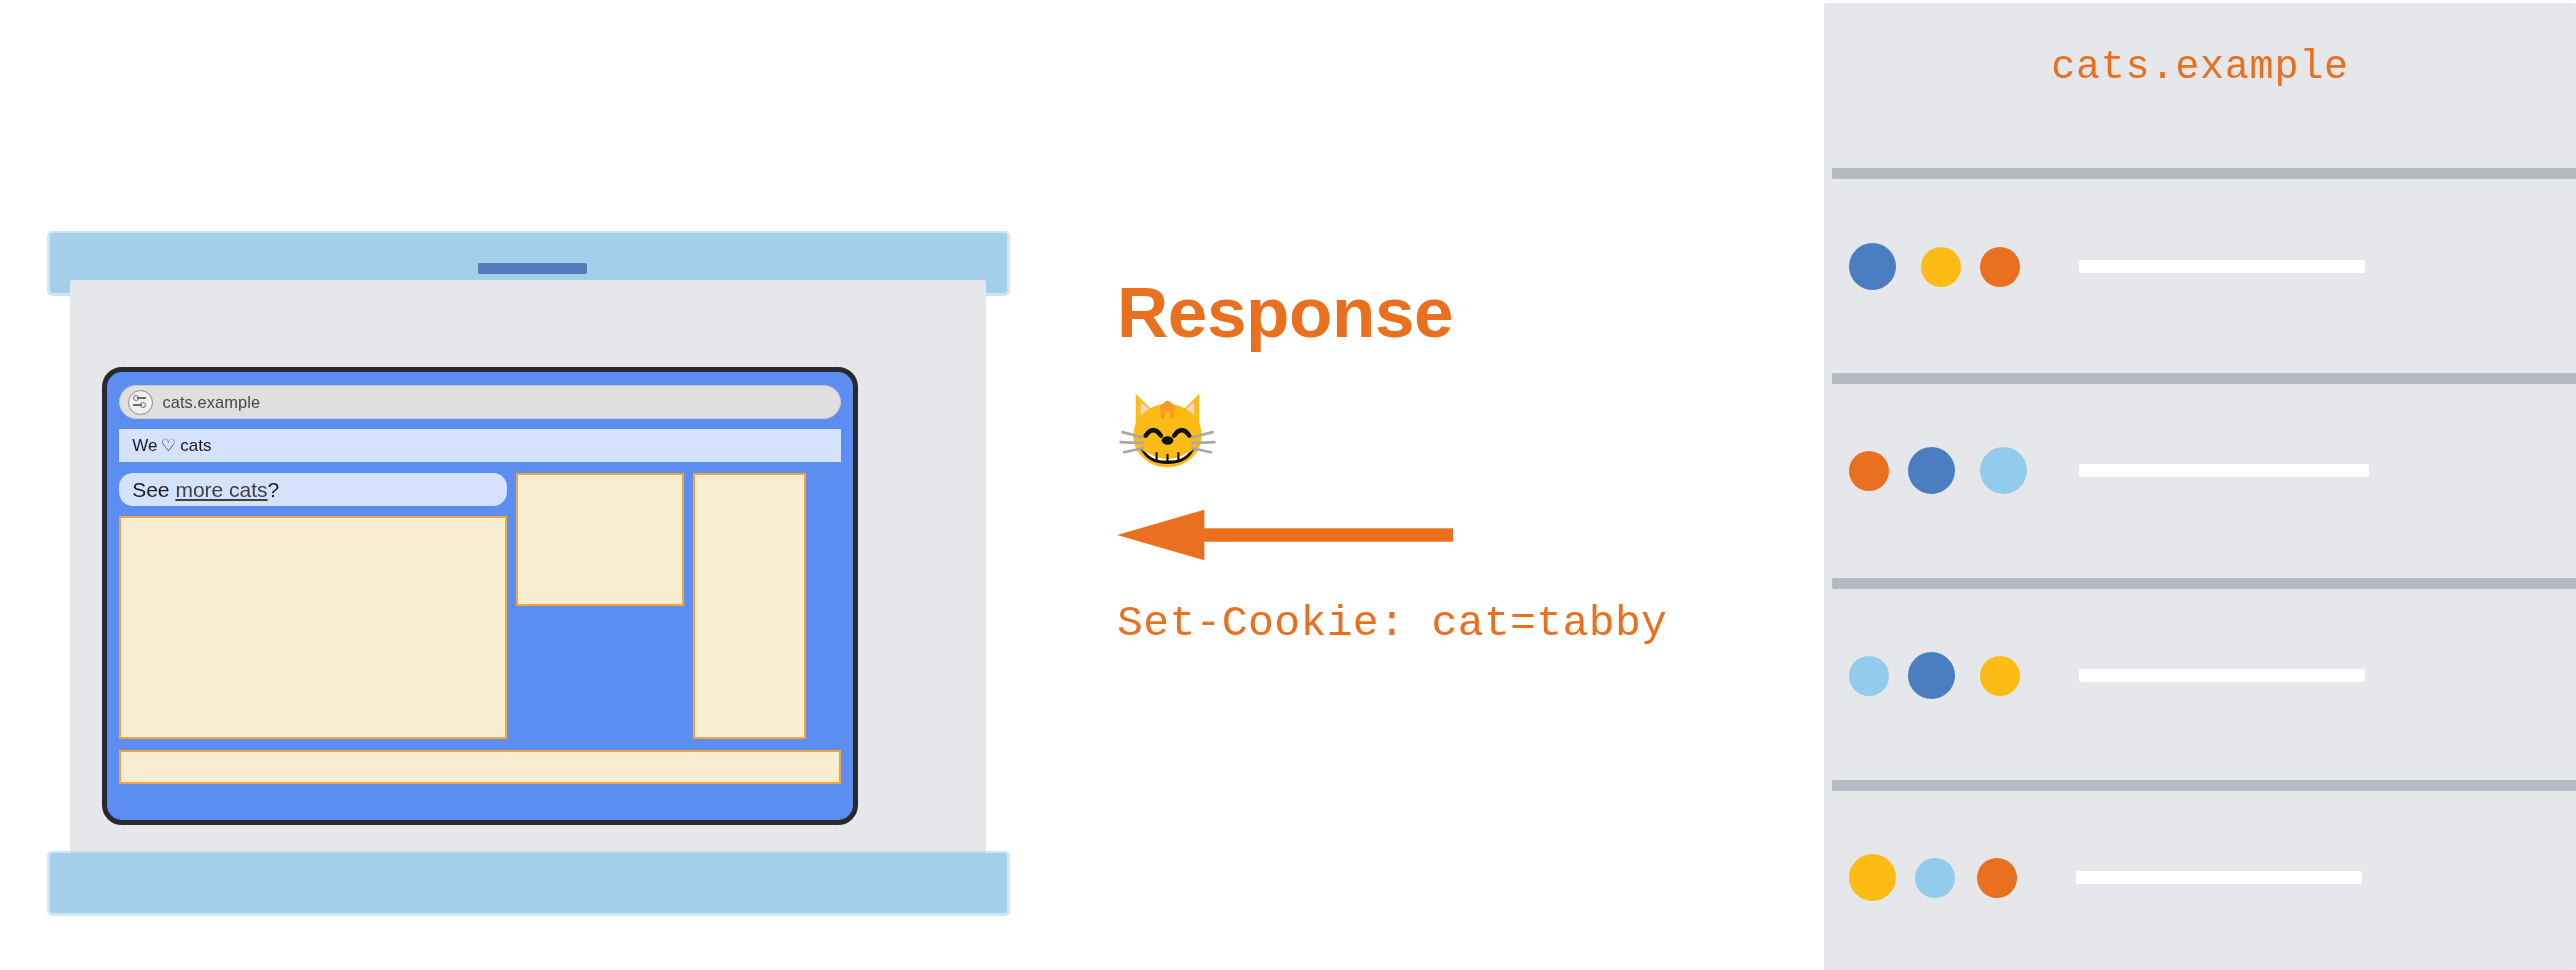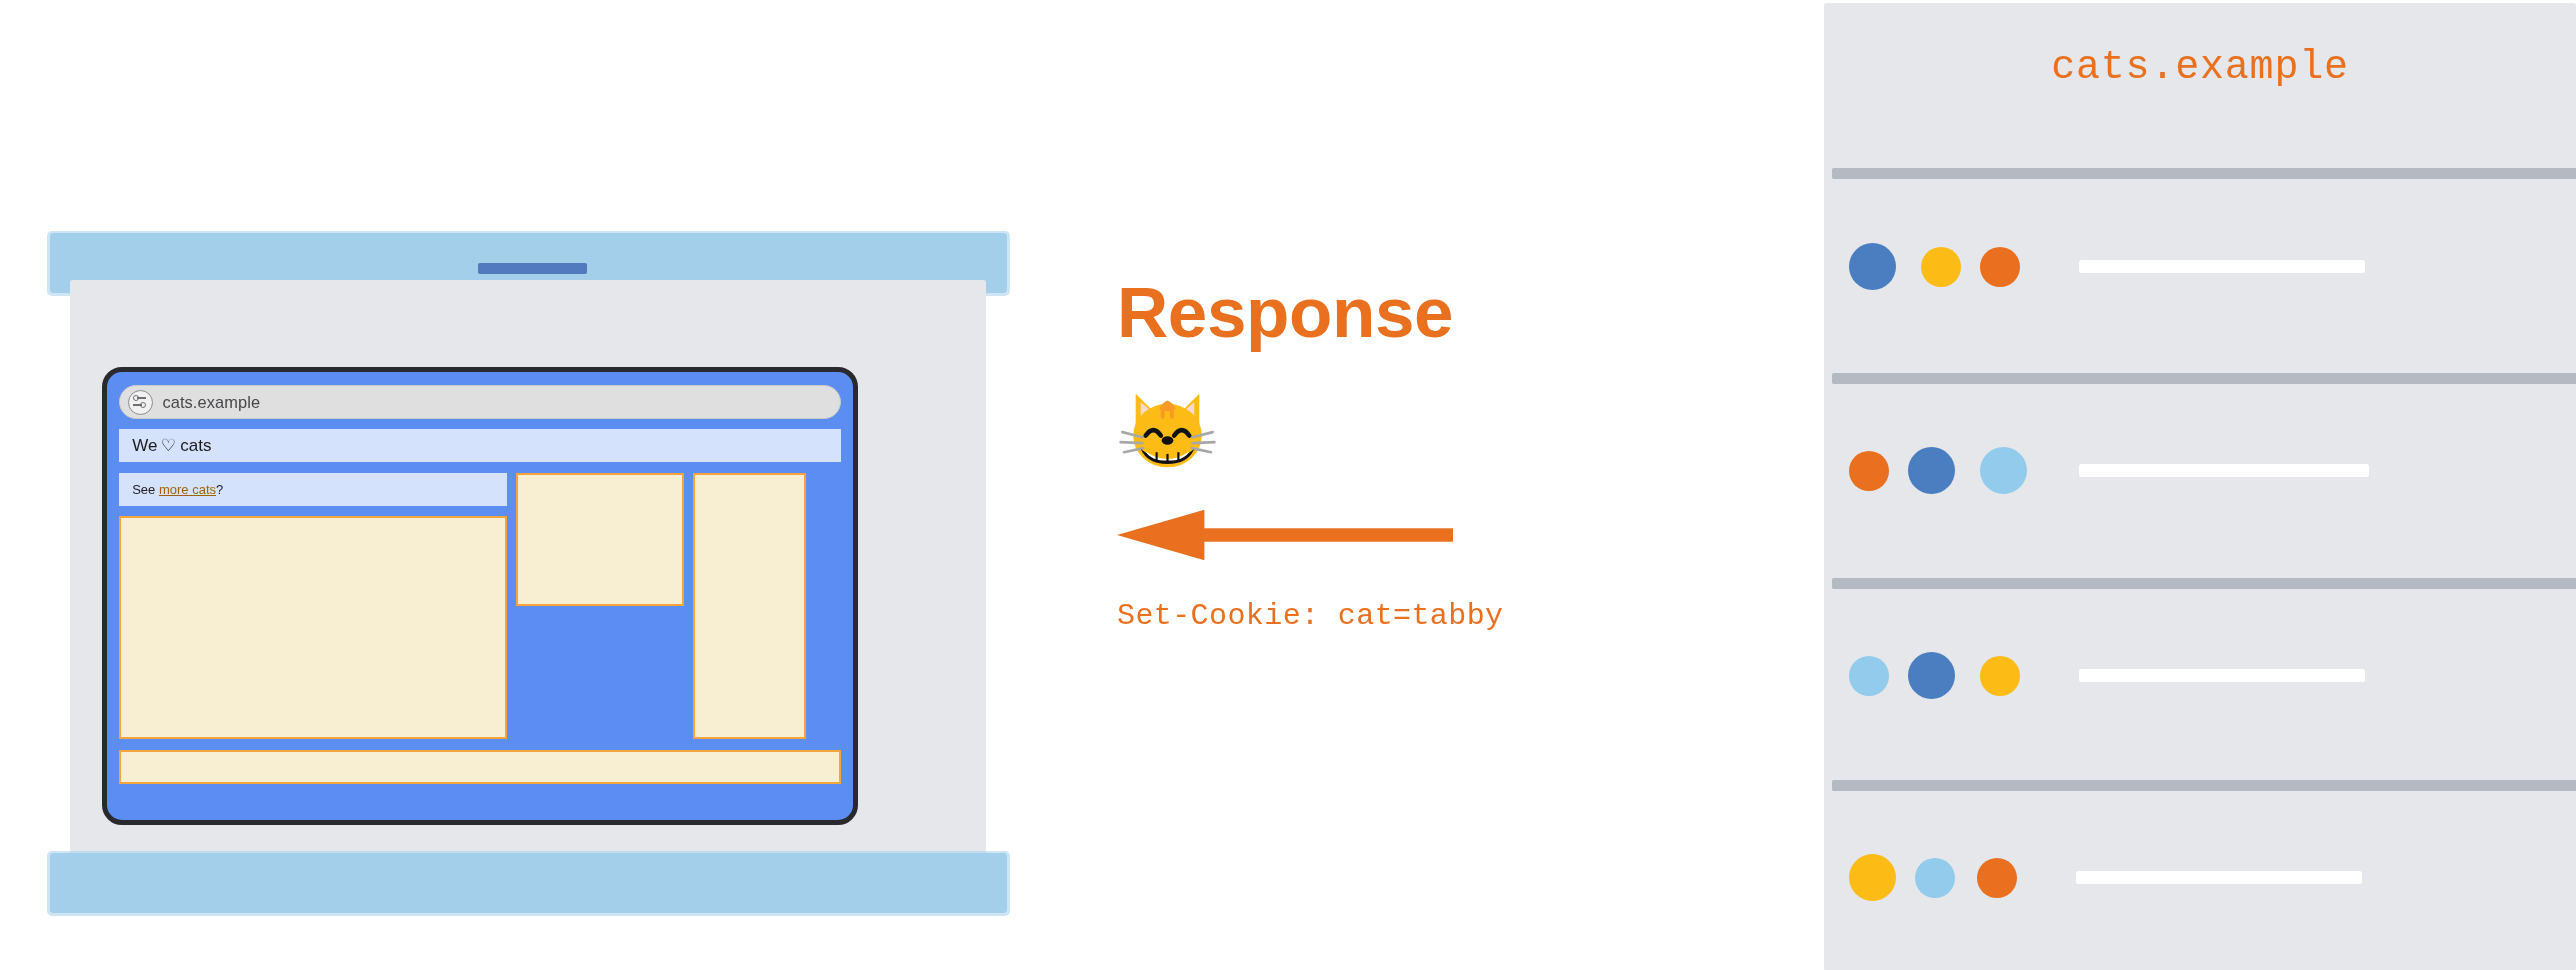--- a/index.html
+++ b/index.html
@@ -130,26 +130,27 @@
     height: 266px;
   }
   .col-left { width: 388px; display: flex; flex-direction: column; gap: 10px; }
   .row-link {
     height: 33px;
     background: #d4e2fc;
     display: flex;
     align-items: center;
     padding-left: 13.4px;
     box-sizing: border-box;
-    font-size: 13px;
+    font-size: 21px;
     color: #1c1c1e;
     white-space: pre;
+    border-radius: 14px;
   }
   .row-link a {
-    color: #a16207;
+    color: #404040;
     text-decoration: underline;
   }
   .cream {
     background: #f8eed2;
     border: 2.1px solid #f5a33c;
     box-sizing: border-box;
   }
   .box-hero { flex: 1; }
   .col-mid { width: 168px; display: flex; flex-direction: column; }
   .box-mid { height: 133px; }
@@ -179,21 +180,21 @@
     margin-top: 39px;
     height: 87px;
   }
   .arrow-wrap {
     margin-top: 34px;
     height: 54px;
   }
   .cookie-text {
     margin-top: 37px;
     font-family: "Liberation Mono", "DejaVu Sans Mono", monospace;
-    font-size: 30px;
+    font-size: 43px;
     color: #e8701f;
     letter-spacing: 0.4px;
   }
 
   
   #server {
     position: absolute;
     left: 1824px;
     top: 2.5px;
     width: 752px;

